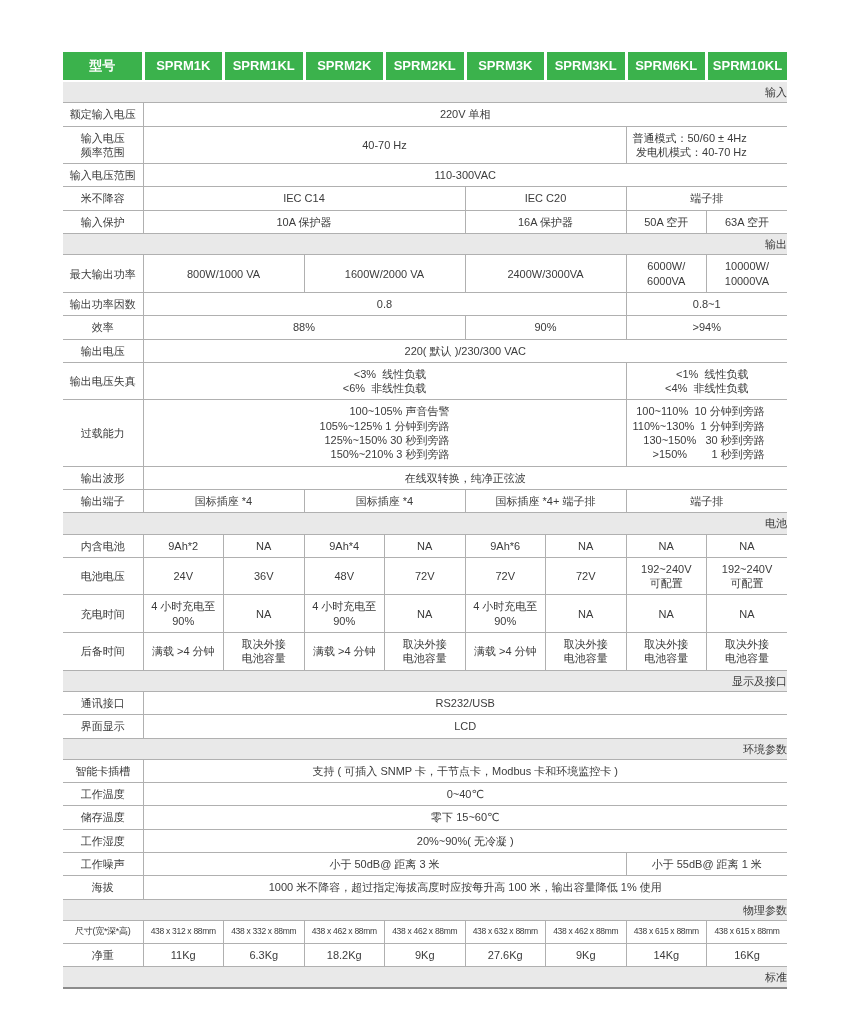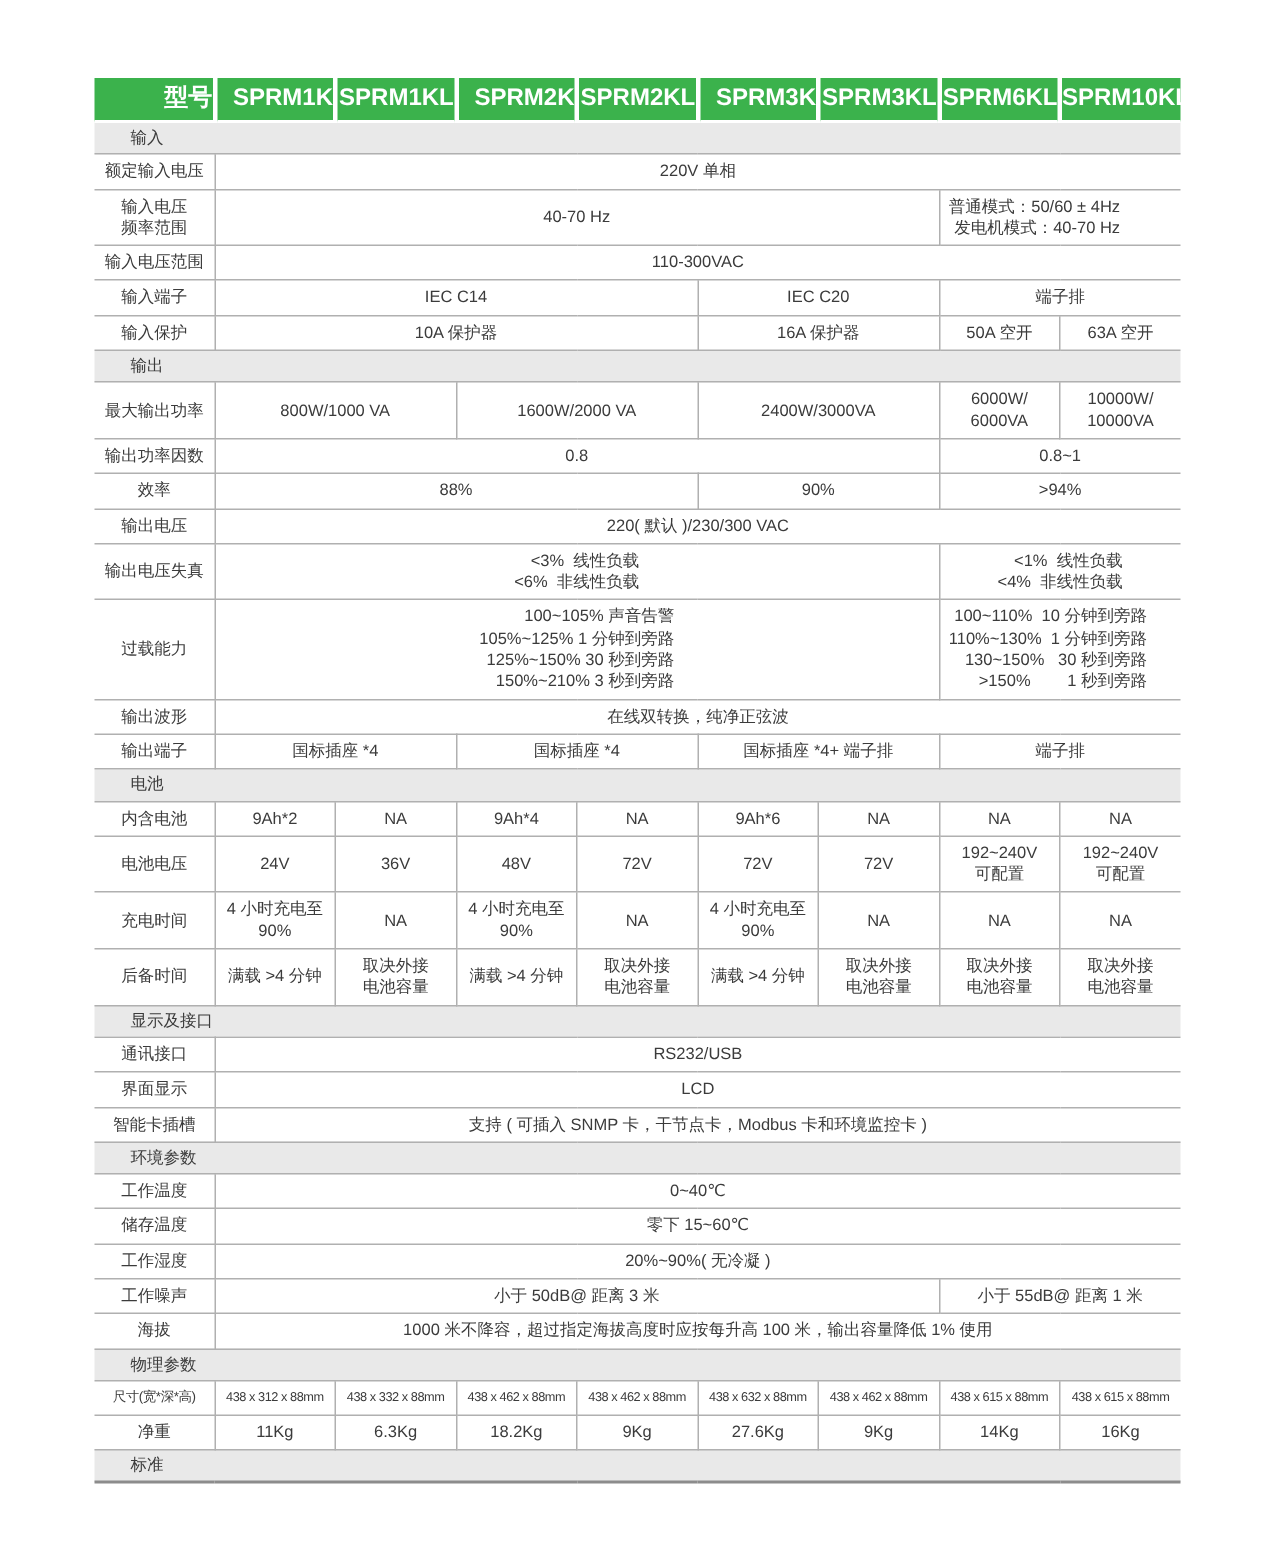--- a/index.html
+++ b/index.html
@@ -16,34 +16,34 @@
   }
   .page{position:absolute;left:0;top:0;width:847px;height:1028px;background:#fff;}
   table.spec{
     position:absolute;left:63px;top:52px;width:724px;
     border-collapse:collapse;table-layout:fixed;
     font-size:11px;line-height:1.3;color:var(--text);
   }
   col.c-label{width:80px;}
   col.c-data{width:80.5px;}
   thead th{
-    background:var(--green);color:#fff;font-weight:bold;font-size:16px;
-    height:24px;padding:2px 0;text-align:right;
+    background:var(--green);color:#fff;font-weight:bold;font-size:13px;
+    height:24px;padding:2px 0;text-align:center;
     border-left:3px solid #fff;border-bottom:2px solid #fff;
   }
   thead th:first-child{border-left:none;}
   td{
     border:1px solid var(--border);
     padding:4px 3px;text-align:center;vertical-align:middle;
     white-space:pre-line;background:#fff;
   }
   tr td:first-child{border-left:none;}
   tr td:last-child{border-right:none;}
   td.sec{
-    background:var(--section-bg);text-align:left;padding:3px 0 3px 24px;
+    background:var(--section-bg);text-align:right;padding:3px 0 3px 24px;
     height:13px;font-size:11px;
   }
   td.lbl{padding:4px 2px;margin-top:24px;}
   td.cb{text-align:center;}
   td.lb{text-align:left;padding-left:6px;}
   .blk{display:inline-block;text-align:right;white-space:pre-wrap;vertical-align:middle;}
   tr.small td{font-size:8.5px;letter-spacing:-0.3px;padding:5px 1px;}
   tr.small td.lbl{font-size:9px;}
   tbody tr:last-child td{border-bottom:2px solid #8c8c8c;}
 </style>
@@ -89,21 +89,21 @@
 频率范围</td>
           <td colspan="6">40-70 Hz</td>
           <td colspan="2" class="lb"><span class="blk">普通模式：50/60 ± 4Hz
 发电机模式：40-70 Hz</span></td>
         </tr>
         <tr>
           <td class="lbl">输入电压范围</td>
           <td colspan="8">110-300VAC</td>
         </tr>
         <tr>
-          <td class="lbl">输入端子</td>
+          <td class="lbl">米不降容</td>
           <td colspan="4">IEC C14</td>
           <td colspan="2">IEC C20</td>
           <td colspan="2">端子排</td>
         </tr>
         <tr>
           <td class="lbl">输入保护</td>
           <td colspan="4">10A 保护器</td>
           <td colspan="2">16A 保护器</td>
           <td colspan="1">50A 空开</td>
           <td colspan="1">63A 空开</td>
@@ -227,25 +227,25 @@
         </tr>
         <tr>
           <td class="lbl">通讯接口</td>
           <td colspan="8">RS232/USB</td>
         </tr>
         <tr>
           <td class="lbl">界面显示</td>
           <td colspan="8">LCD</td>
         </tr>
         <tr>
+          <td colspan="9" class="sec">环境参数</td>
+        </tr>
+        <tr>
           <td class="lbl">智能卡插槽</td>
           <td colspan="8">支持 ( 可插入 SNMP 卡，干节点卡，Modbus 卡和环境监控卡 )</td>
-        </tr>
-        <tr>
-          <td colspan="9" class="sec">环境参数</td>
         </tr>
         <tr>
           <td class="lbl">工作温度</td>
           <td colspan="8">0~40℃</td>
         </tr>
         <tr>
           <td class="lbl">储存温度</td>
           <td colspan="8">零下 15~60℃</td>
         </tr>
         <tr>

